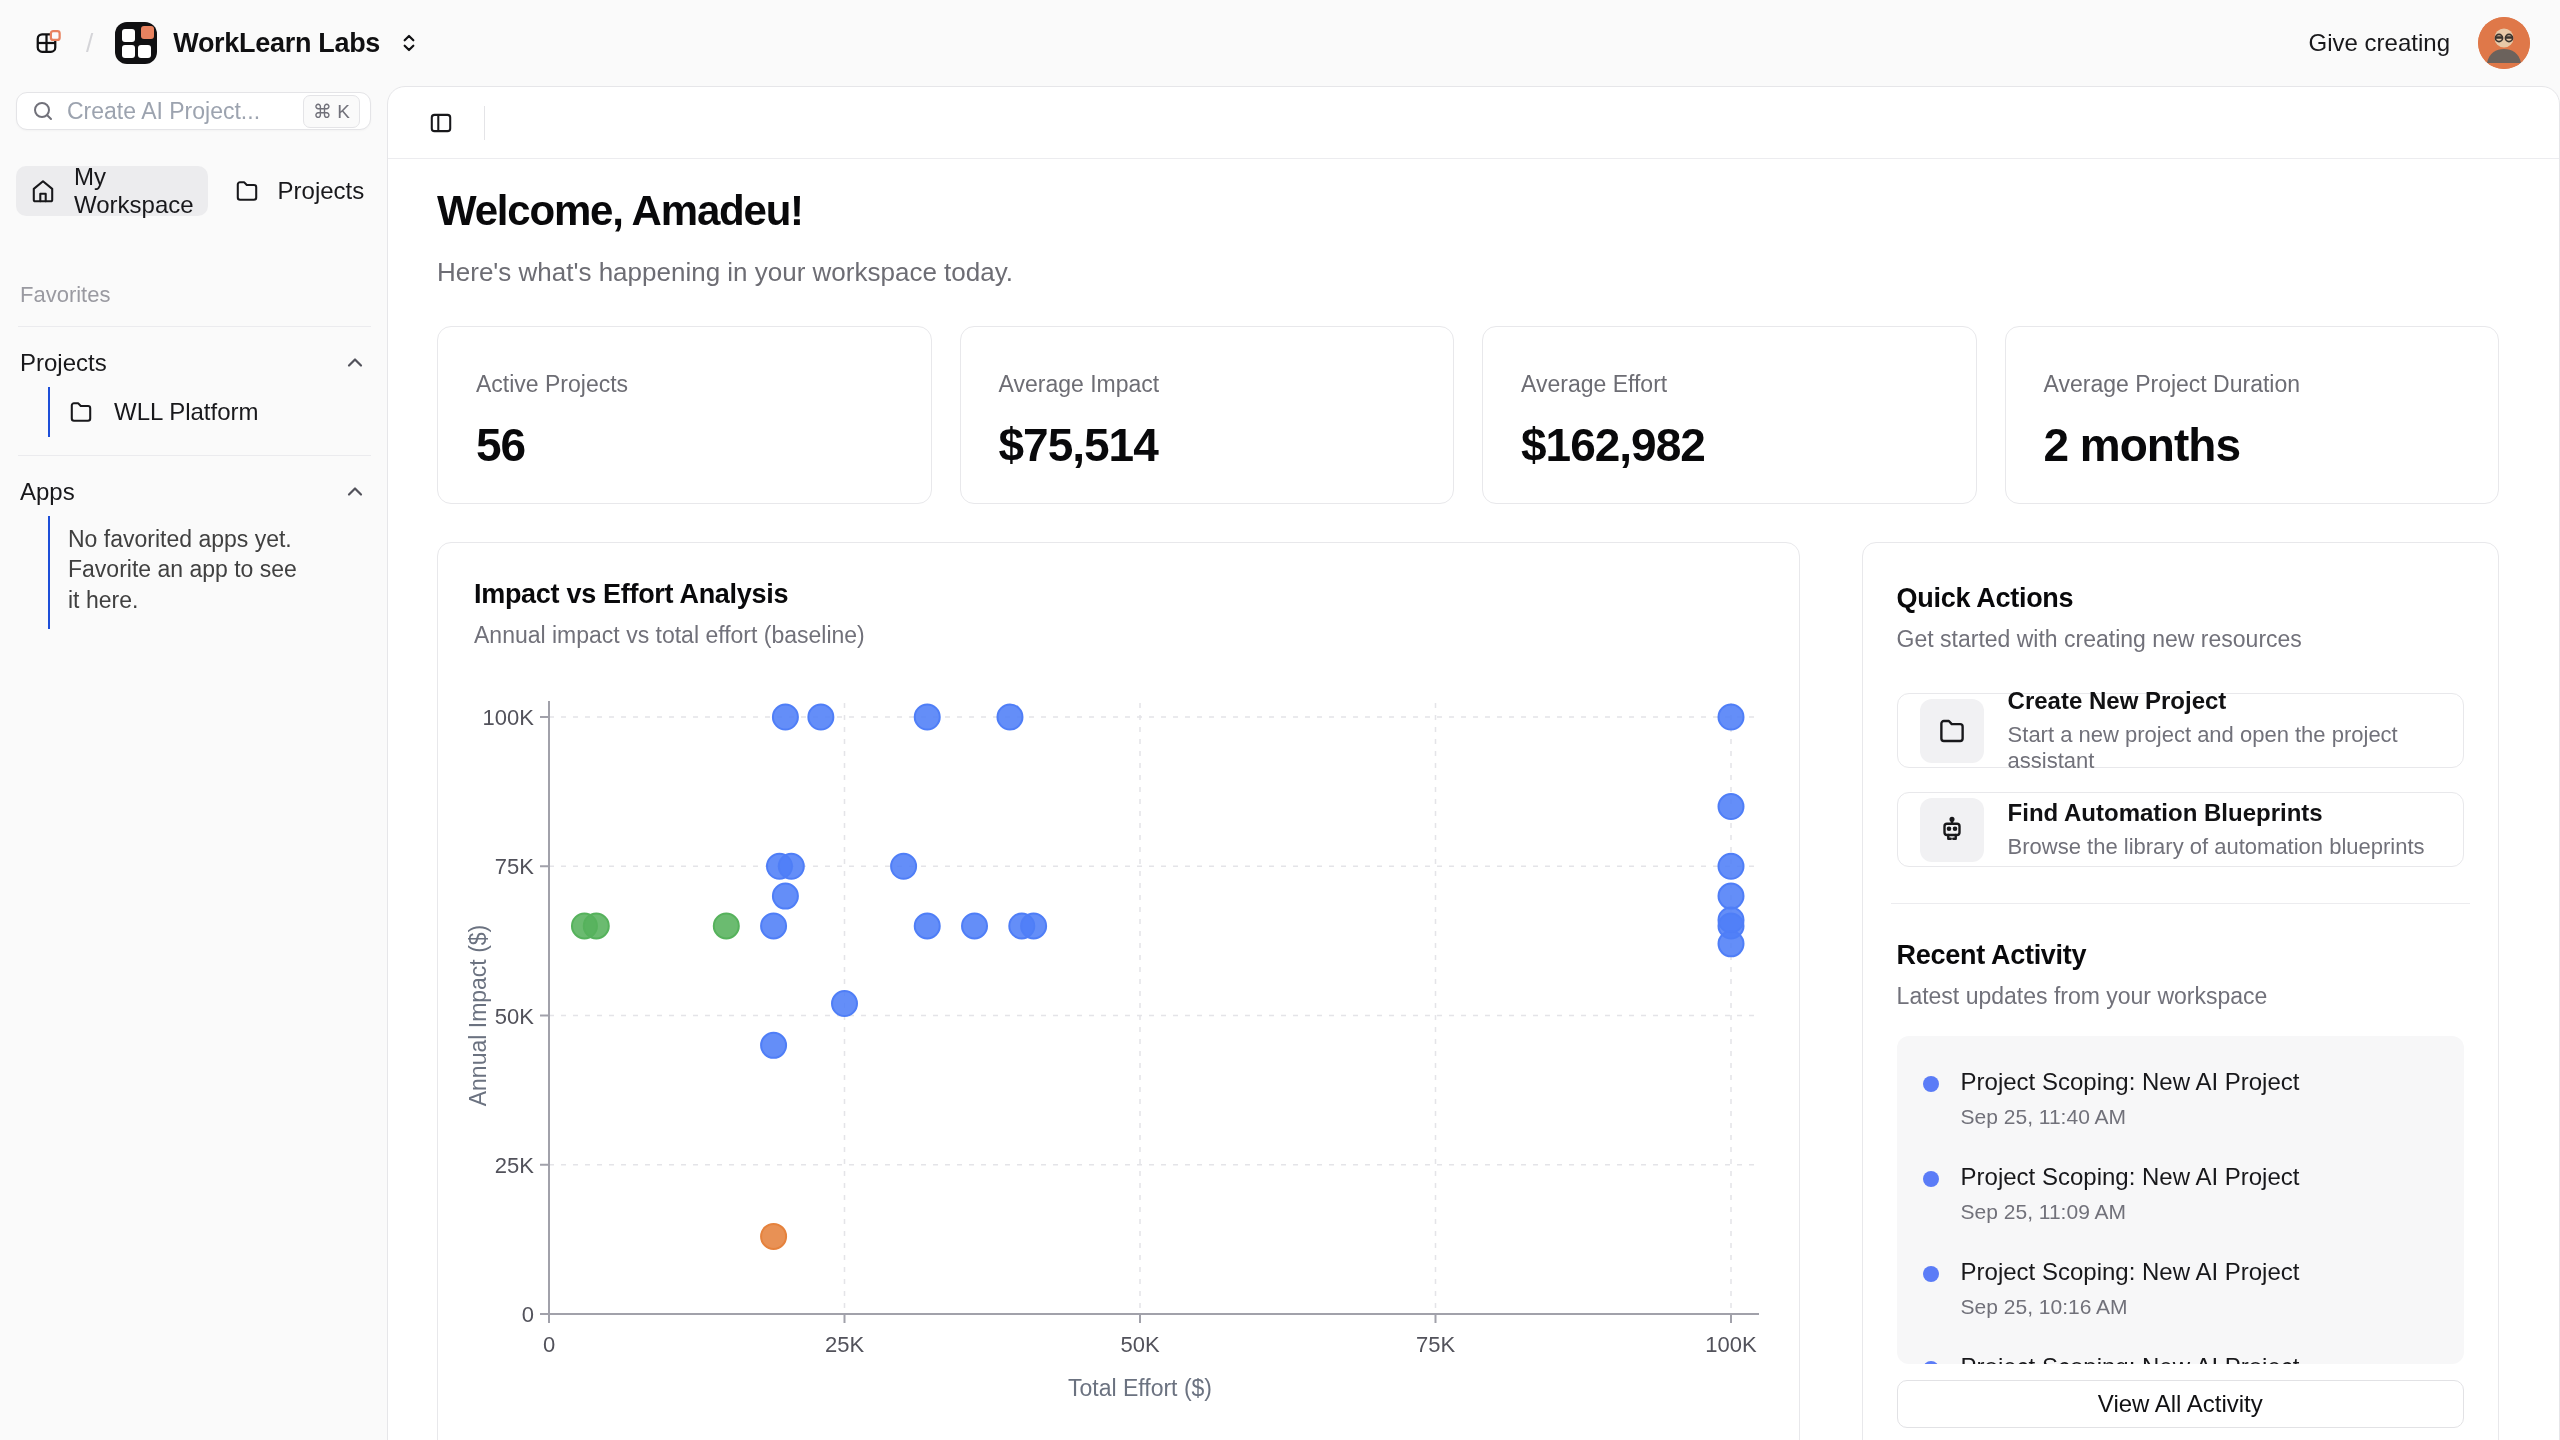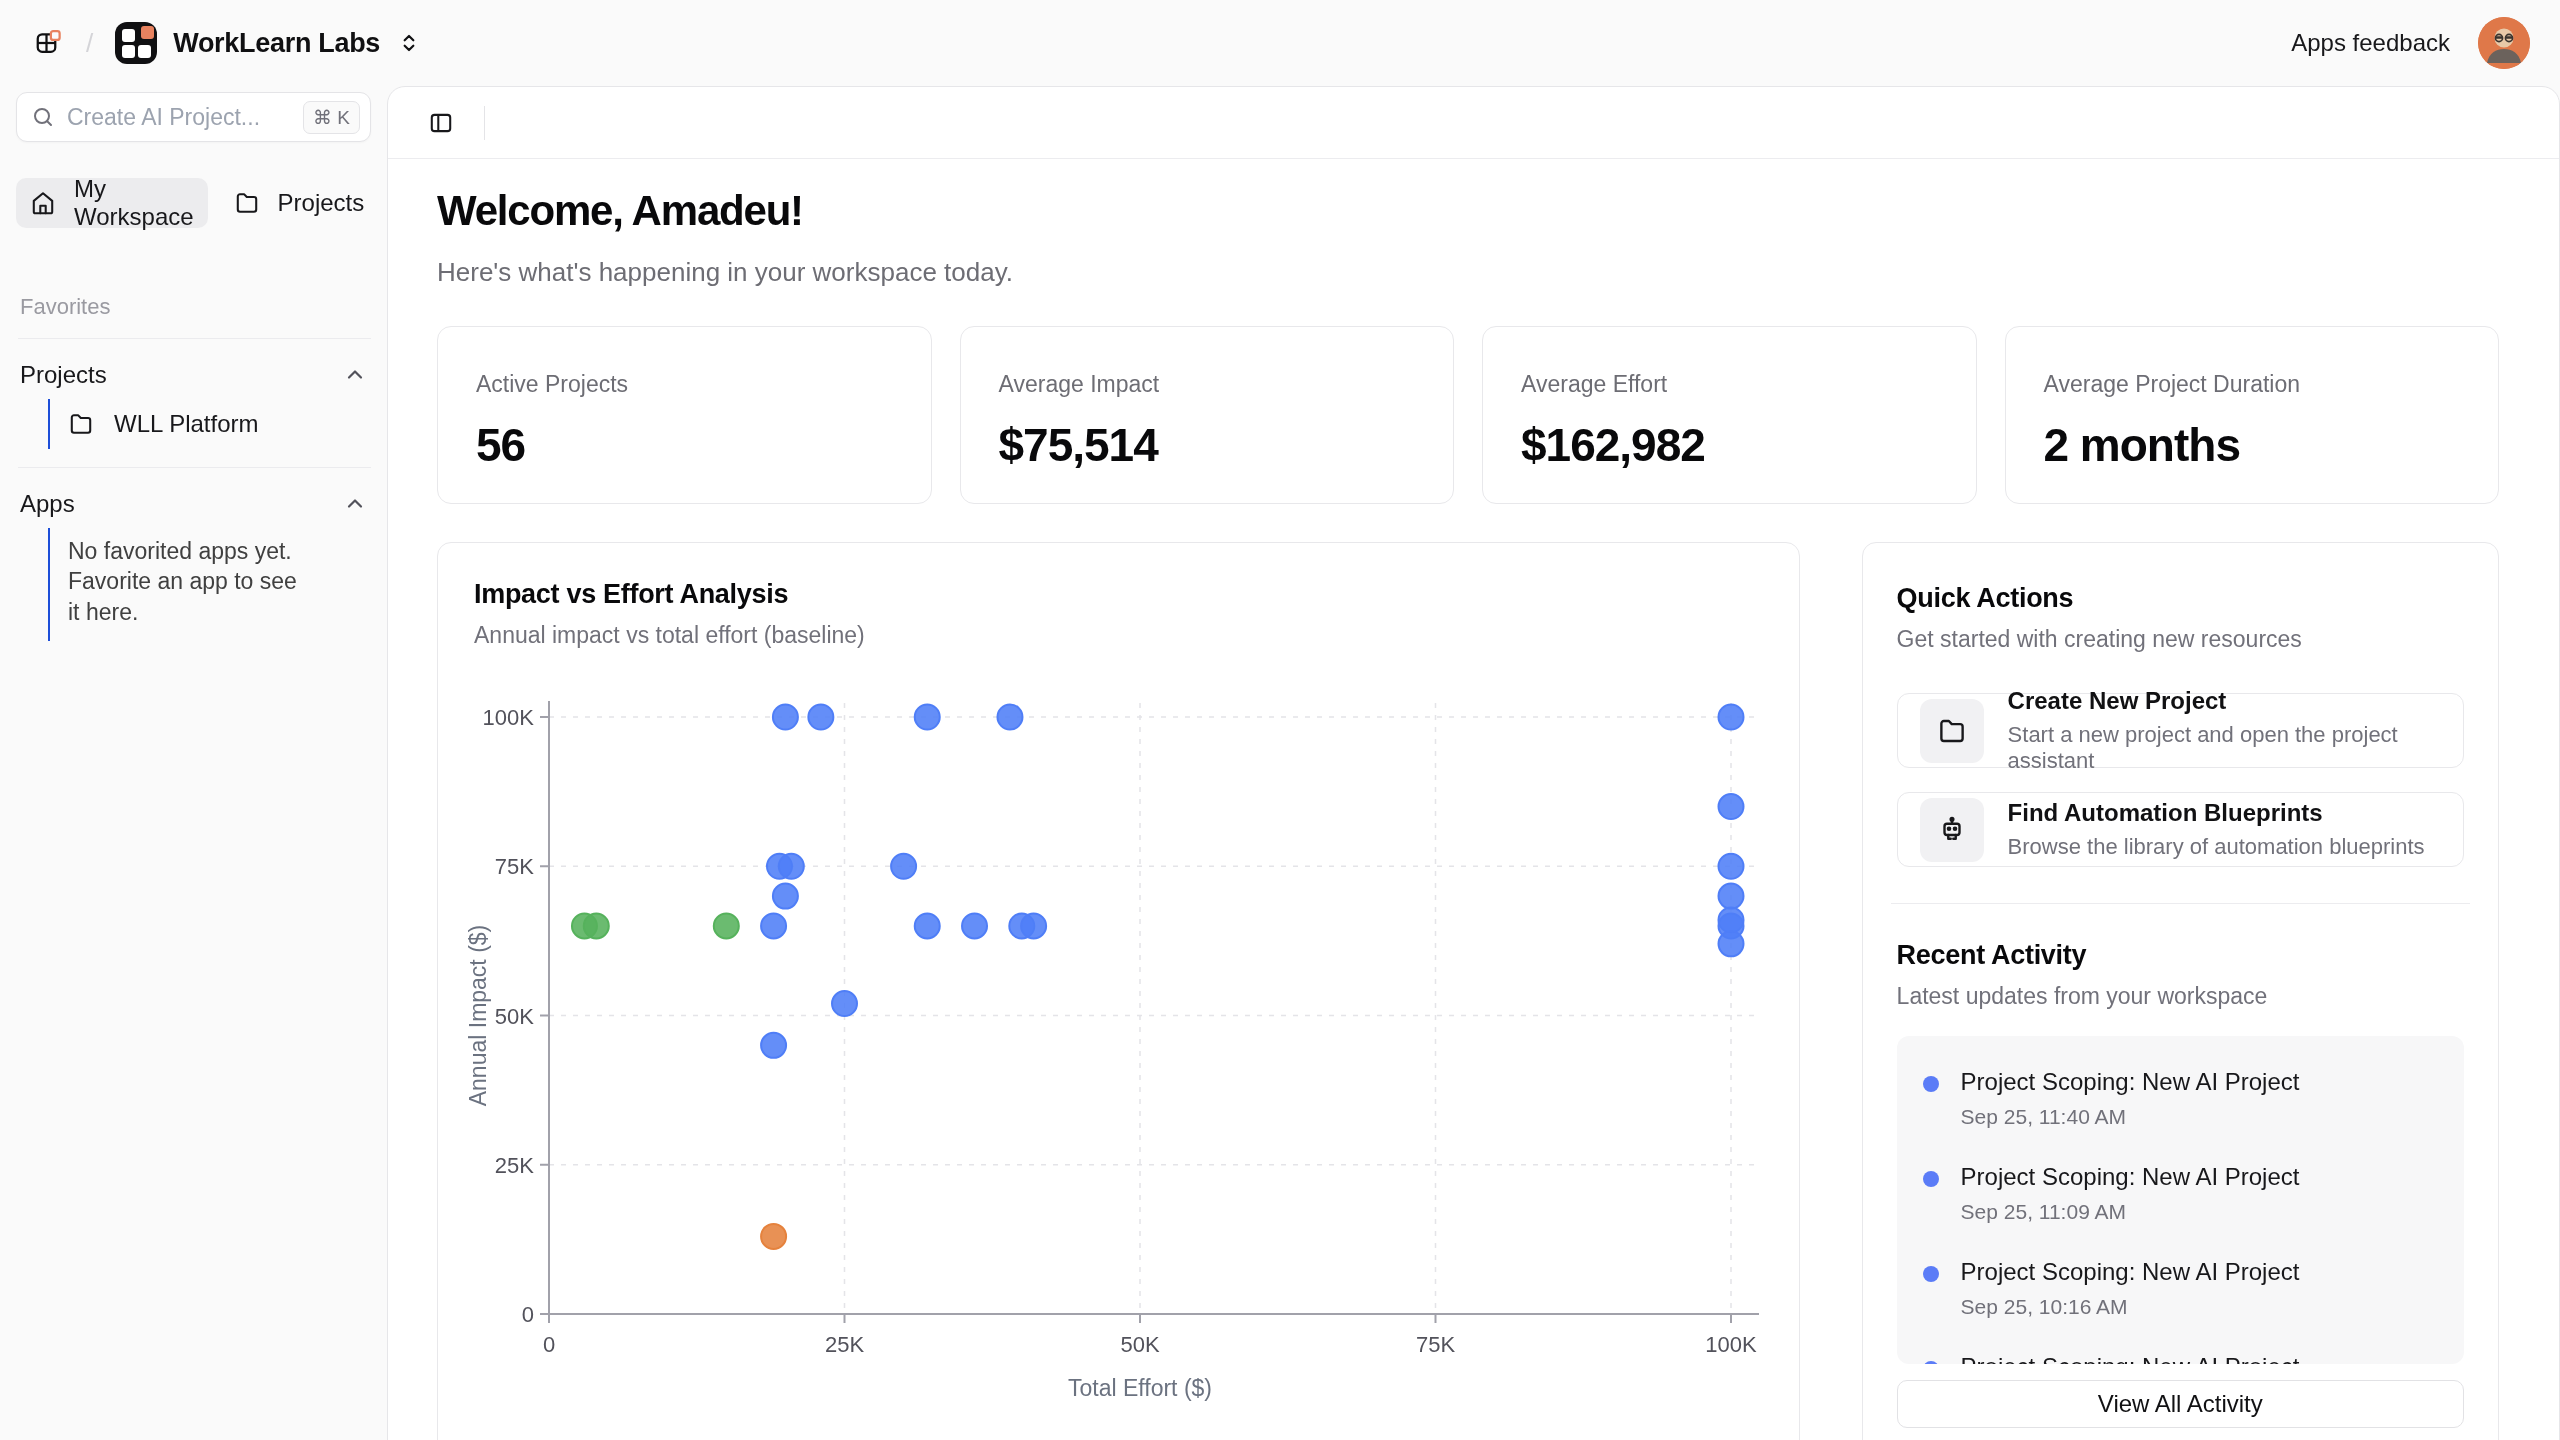--- a/index.html
+++ b/index.html
@@ -14,21 +14,21 @@
   .org-logo { width:42px; height:42px; border-radius:12px; background:#101012; display:grid; grid-template-columns:13px 13px; grid-template-rows:13px 13px; gap:3px; place-content:center; position:relative; }
   .org-logo span { background:#fff; border-radius:3px; }
   .org-logo span.orange { background:#e8825f; transform:translate(3px,-3px); }
   .org-name { font-size:27px; font-weight:700; letter-spacing:-0.3px; color:#101012;text-align:center; }
   .topbar-right { display:flex; align-items:center; gap:28px; }
   .give-feedback { font-size:24px; color:#18181b; background:none; border:none; cursor:pointer; font-family:inherit; }
   .avatar { width:52px; height:52px; border-radius:50%; overflow:hidden; background:#df7849; position:relative; cursor:pointer; flex:none; }
 
   
   .sidebar { position:absolute; left:0; top:86px; width:387px; bottom:0; padding:6px 16px 0 16px; background:#fafafa; }
-  .searchbox { height:50px; background:#fff; border:1px solid #e4e4e7; border-radius:11px; display:flex; align-items:center; padding:0 10px 0 14px; box-shadow:0 1px 2px rgba(0,0,0,0.03); cursor:text; }
+  .searchbox { height:38px; background:#fff; border:1px solid #e4e4e7; border-radius:11px; display:flex; align-items:center; padding:0 10px 0 14px; box-shadow:0 1px 2px rgba(0,0,0,0.03); cursor:text; }
   .searchbox .ph { flex:1; font-size:23px; color:#9ca3af; margin-left:12px; white-space:nowrap; overflow:hidden; }
   .kbd { font-size:19px; color:#71717a; border:1px solid #e4e4e7; background:#fafafa; border-radius:7px; padding:4px 9px; white-space:nowrap; }
   .nav { margin-top:36px; display:flex; flex-direction:row; gap:12px; }
   .nav-item { display:flex; align-items:center; gap:18px; height:50px; padding:0 14px; border-radius:10px; font-size:24px; font-weight:500; color:#18181b; cursor:pointer; }
   .nav-item.active { background:#ececee; }
   .nav-item svg { flex:none; }
   .side-label { margin:66px 0 16px 4px; font-size:22px; color:#9a9aa1; }
   .side-divider { height:1px; background:#ebebee; margin:18px 0 0 2px; }
   .section-head { display:flex; align-items:center; justify-content:space-between; margin:22px 4px 0 4px; font-size:24px; font-weight:500; color:#18181b; cursor:pointer; }
   .tree { border-left:2px solid #1d4ed8; margin:10px 0 0 32px; padding-left:18px; }
@@ -100,21 +100,21 @@
       <span class="org-name">WorkLearn Labs</span>
       <span class="icon">
         <svg width="26" height="26" viewBox="0 0 24 24" fill="none" stroke="#101012" stroke-width="2" stroke-linecap="round" stroke-linejoin="round">
             <path d="M8 9.5 12 5.5 16 9.5"></path>
             <path d="M8 14.5 12 18.5 16 14.5"></path>
           </svg>
       </span>
     </div>
   </div>
   <div class="topbar-right">
-    <button class="give-feedback">Apps feedback</button>
+    <button class="give-feedback">Give creating</button>
     <div class="avatar">
       <svg width="52" height="52" viewBox="0 0 52 52">
           <circle cx="26" cy="26" r="26" fill="#df7849"></circle>
           <circle cx="26" cy="21" r="9.5" fill="#e8c9a8"></circle>
           <path d="M9 46c2-10 9-14 17-14s15 4 17 14z" fill="#6b625c"></path>
           <path d="M17.5 20.5h7M27.5 20.5h7" stroke="#3a342f" stroke-width="2.4"></path>
           <circle cx="21" cy="21" r="3.6" fill="none" stroke="#3a342f" stroke-width="1.6"></circle>
           <circle cx="31" cy="21" r="3.6" fill="none" stroke="#3a342f" stroke-width="1.6"></circle>
         </svg>
     </div>

